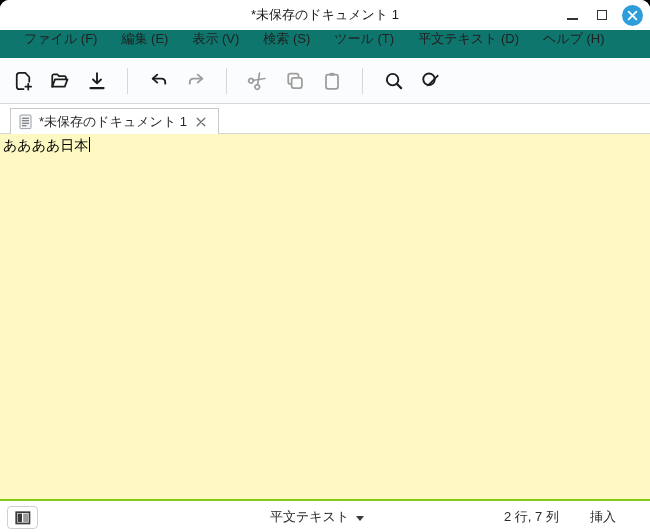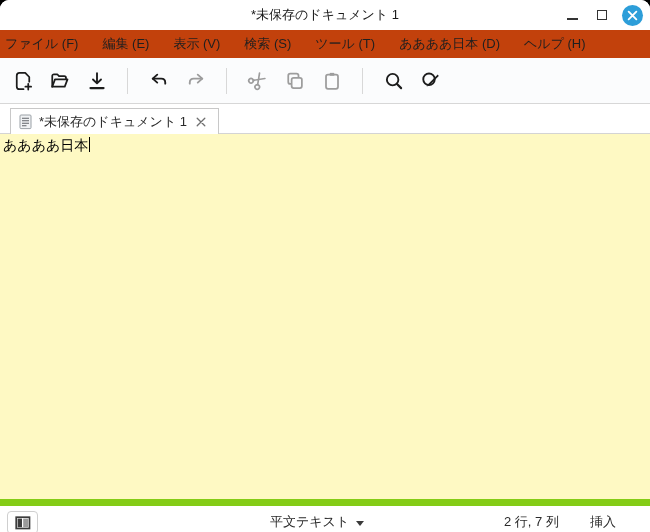--- a/index.html
+++ b/index.html
@@ -25,22 +25,22 @@
   .btn-max { left: 594px; width: 16px; }
   .btn-max .box { width: 10px; height: 10px; border: 1.4px solid #333; }
   .btn-close { left: 620px; width: 24px; }
   .btn-close .circle {
     width: 21px; height: 21px; border-radius: 50%; background: #2d9ed9;
     display: flex; align-items: center; justify-content: center;
   }
 
   
   .menubar {
-    height: 28px; flex: 0 0 28px; background: #c2410c;
-    display: flex; align-items: center; gap: 24px; padding-left: 5px;
+    height: 28px; flex: 0 0 28px; background: #0f766e;
+    display: flex; align-items: flex-start; gap: 24px; padding-left: 24px;
     font-size: 13px; color: #1f1f1f;
   }
   .menu-item { white-space: nowrap; }
 
   
   .toolbar {
     height: 46px; flex: 0 0 46px; background: #fbfcfd;
     border-bottom: 1px solid #d7d7d7;
     display: flex; align-items: center; padding-left: 4px;
   }
@@ -69,21 +69,21 @@
   .editor {
     flex: 1 1 auto; background: #fef9c3; position: relative;
     font-family: "DejaVu Sans Mono", "Liberation Mono", monospace;
     font-size: 14px; color: #000; padding: 2px 3px; line-height: 19px;
     cursor: text; white-space: pre;
   }
   .caret { display: inline-block; width: 1px; height: 15px; background: #000; vertical-align: -2px; margin-left: 1px; }
 
   
   .statusbar {
-    height: 33px; flex: 0 0 33px; background: #fff; border-top: 7px solid #84cc16;
+    height: 33px; flex: 0 0 33px; background: #fff; border-top: 2px solid #84cc16;
     position: relative; font-size: 13px; color: #2a2a2a;
   }
   .sb-panel-btn {
     position: absolute; left: 7px; top: 5px; width: 31px; height: 23px;
     border: 1px solid #cfcfcf; border-radius: 4px; background: #fff;
     display: flex; align-items: center; justify-content: center;
   }
   .sb-item { position: absolute; top: 0; height: 32px; display: flex; align-items: center; gap: 7px; white-space: nowrap; }
   .sb-highlight { left: 270px; }
   .sb-tabwidth { left: 370px; }
@@ -116,21 +116,21 @@
       </span>
     </div>
   </div>
 
   <div class="menubar">
     <span class="menu-item">ファイル (F)</span>
     <span class="menu-item">編集 (E)</span>
     <span class="menu-item">表示 (V)</span>
     <span class="menu-item">検索 (S)</span>
     <span class="menu-item">ツール (T)</span>
-    <span class="menu-item">ああああ日本 (D)</span>
+    <span class="menu-item">平文テキスト (D)</span>
     <span class="menu-item">ヘルプ (H)</span>
   </div>
 
   <div class="toolbar">
     <div class="tb-btn enabled">
       <svg width="20" height="20" viewBox="0 0 16 16" fill="none" stroke="currentColor" stroke-width="1.4" stroke-linecap="round" stroke-linejoin="round">
         <path d="M13 8.5V4.8L9.8 1.5H5.2C4 1.5 3 2.5 3 3.7v8.6c0 1.2 1 2.2 2.2 2.2h3.2"></path>
         <path d="M12.2 10.2v4.6M9.9 12.5h4.6"></path>
       </svg>
     </div>

